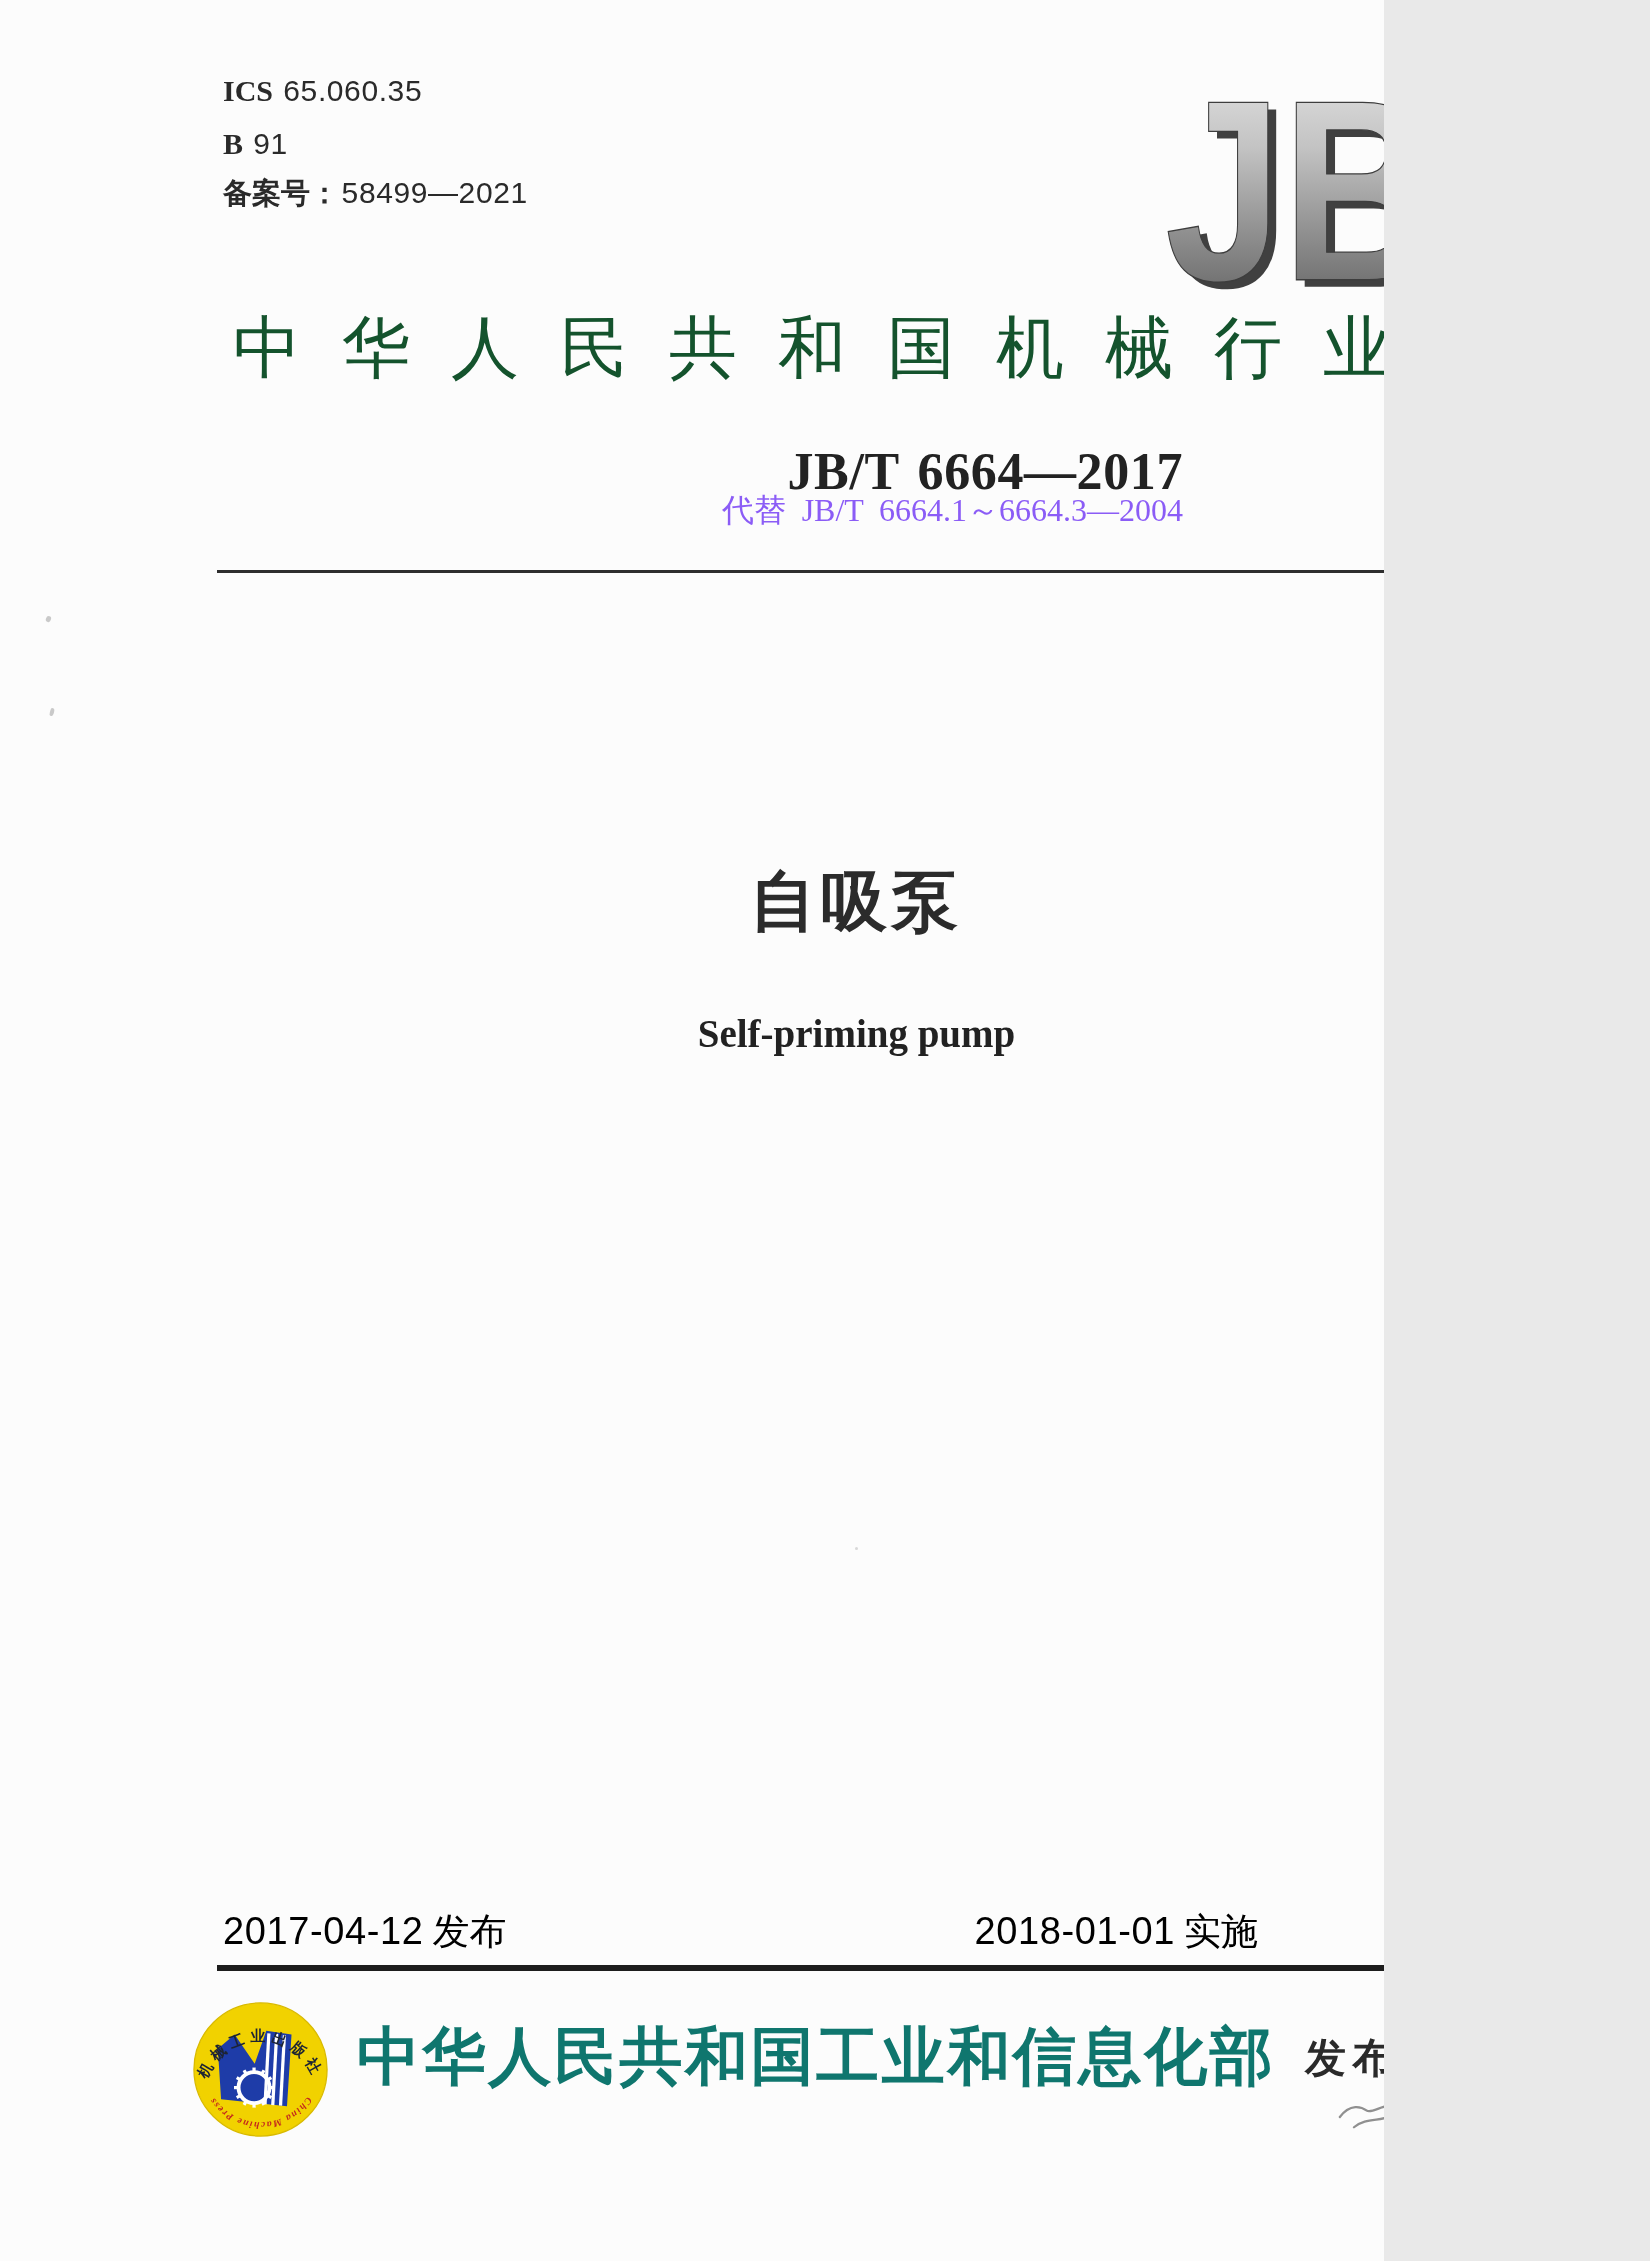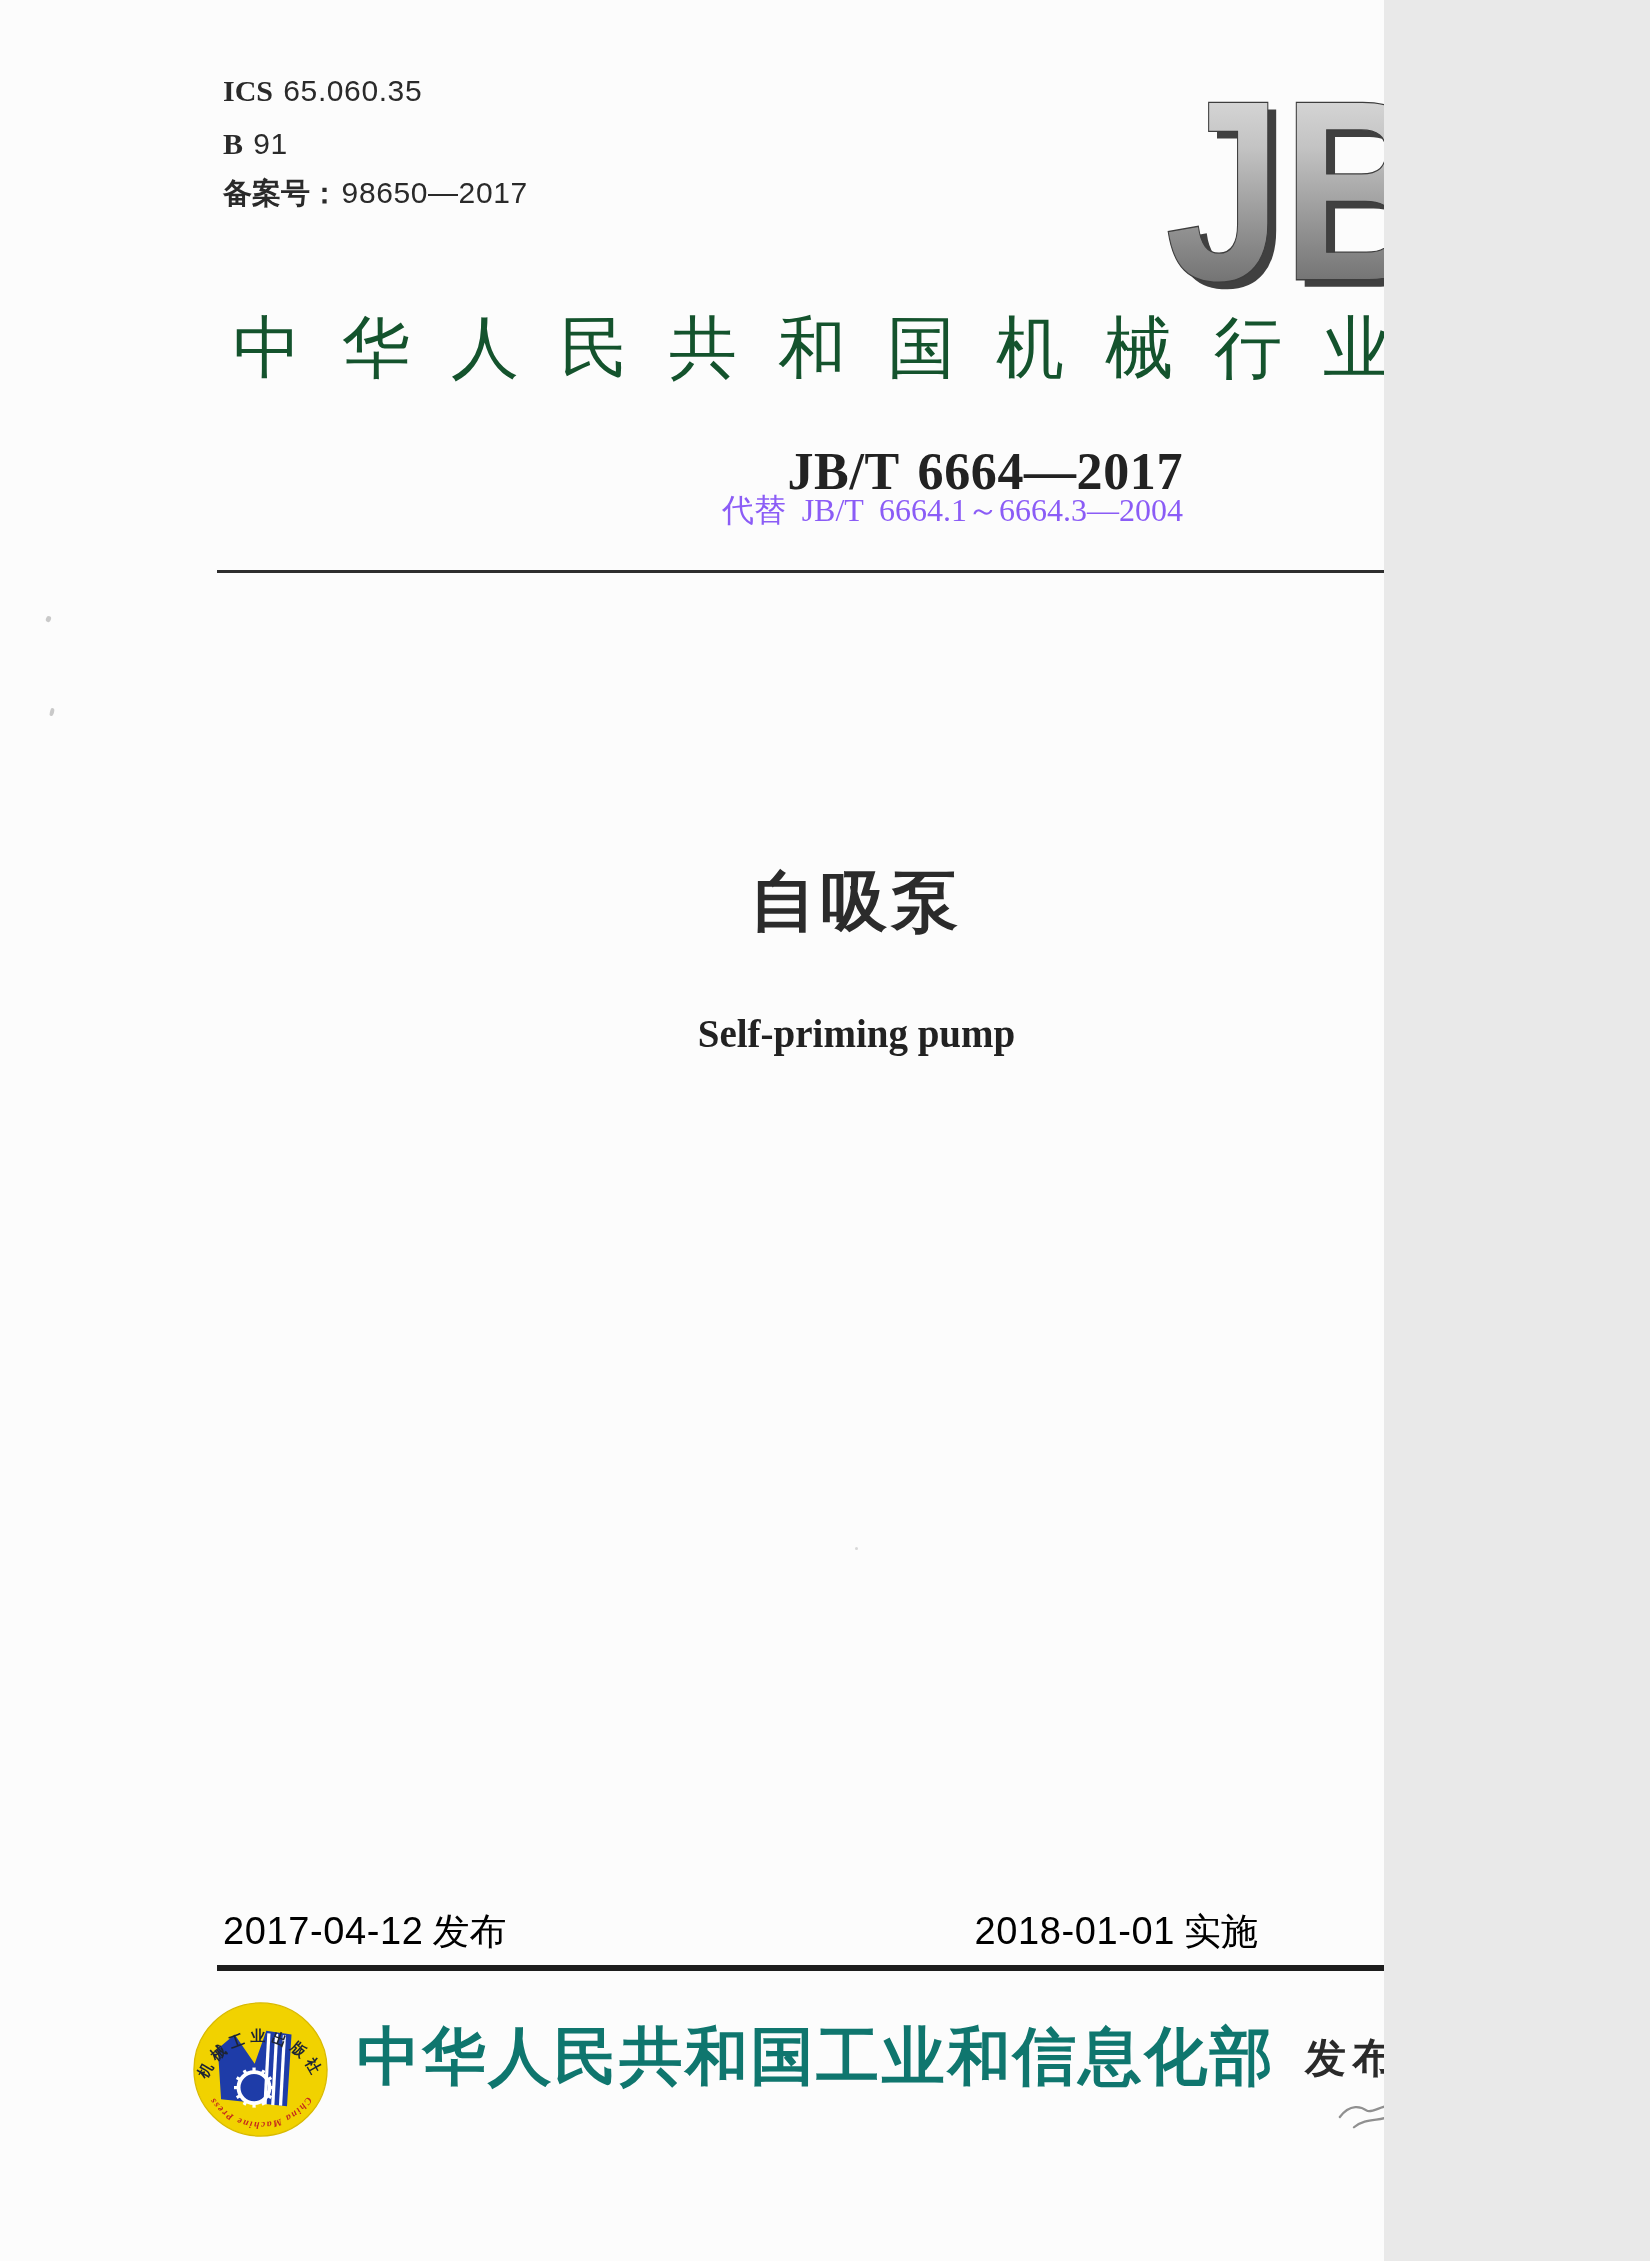--- a/index.html
+++ b/index.html
@@ -71,21 +71,21 @@
 
 <div id="page">
 
   <div class="abs code-line" style="left:223px; top:76px;">
     <span class="code-label">ICS</span><span class="code-value">65.060.35</span>
   </div>
   <div class="abs code-line" style="left:223px; top:129px;">
     <span class="code-label">B</span><span class="code-value">91</span>
   </div>
   <div class="abs code-line" style="left:223px; top:178px;">
-    <span class="cjk-label">备案号：</span><span class="code-value" style="margin-left:2.6px;">98650—2017</span>
+    <span class="cjk-label">备案号：</span><span class="code-value" style="margin-left:2.6px;">58499—2021</span>
   </div>
 
   <svg class="abs jb-logo" viewBox="0 0 450 350">
     <defs>
       <linearGradient id="jbgrad" x1="0" y1="0" x2="0" y2="1">
         <stop offset="0" stop-color="#e9e9e9"></stop>
         <stop offset="0.35" stop-color="#c3c3c3"></stop>
         <stop offset="0.65" stop-color="#8f8f8f"></stop>
         <stop offset="1" stop-color="#565656"></stop>
       </linearGradient>

